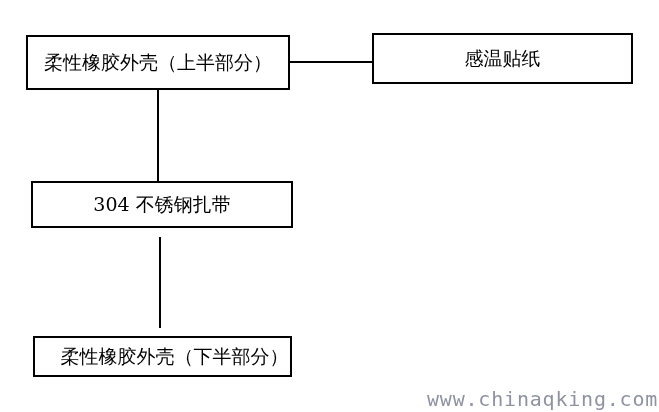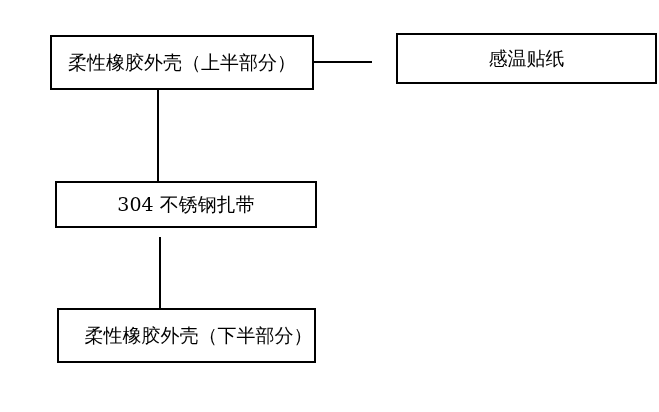--- a/index.html
+++ b/index.html
@@ -20,21 +20,20 @@
     background: #ffffff;
     border: 2px solid #000000;
     display: flex;
     align-items: center;
     justify-content: center;
     text-align: center;
     font-family: "DejaVu Serif", "Liberation Serif", serif;
     font-size: 19px;
     color: #000000;
     line-height: 1.2;
-    margin-left: 24px;
   }
   .connector {
     position: absolute;
     background: #000000;
   }
   .connector.h { height: 1.5px; }
   .connector.v { width: 1.5px; }
   .wm-name {
     position: absolute;
     left: 431px; top: 339px;
@@ -70,18 +69,19 @@
   </div>
 
   <div class="node" style="left:372px; top:33px; width:261px; height:51px;">
     <span>感温贴纸</span>
   </div>
 
   <div class="node" style="left:31px; top:181px; width:262px; height:47px;">
     <span>304 不锈钢扎带</span>
   </div>
 
-  <div class="node" style="left:33px; top:308px; width:259px; height:55px;padding-left:24px;">
+  <div class="node" style="left:33px; top:336px; width:259px; height:41px;padding-left:24px;">
     <span>柔性橡胶外壳（下半部分）</span>
   </div>
 
+  <div class="wm-url">www.chinaqking.com</div>
 
 </div>
 
 </body></html>

